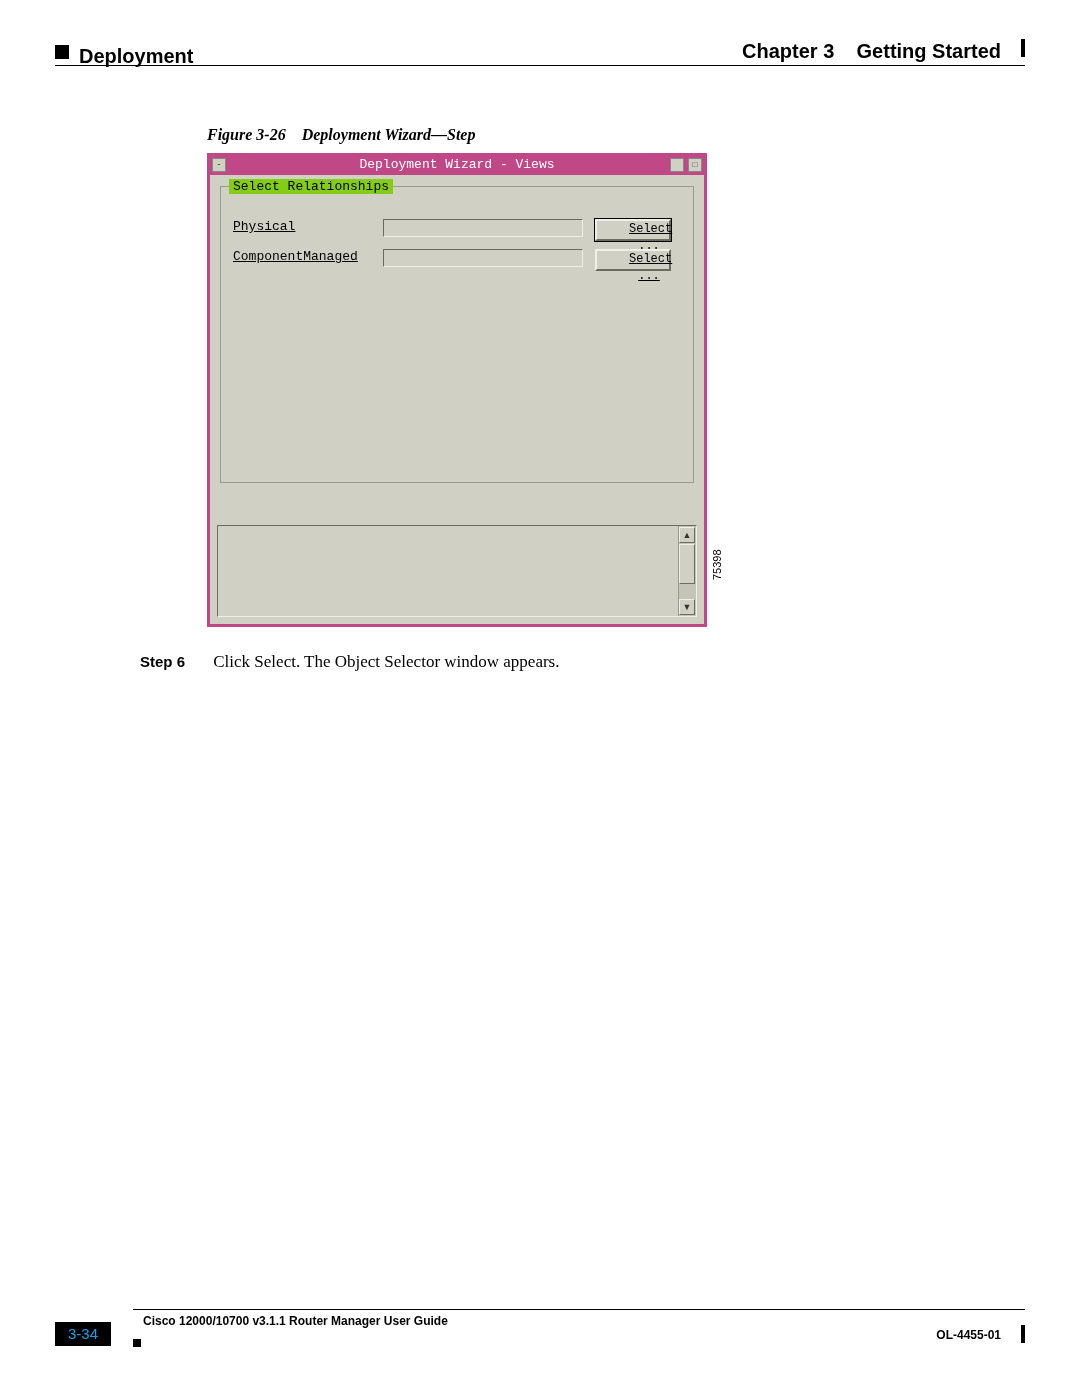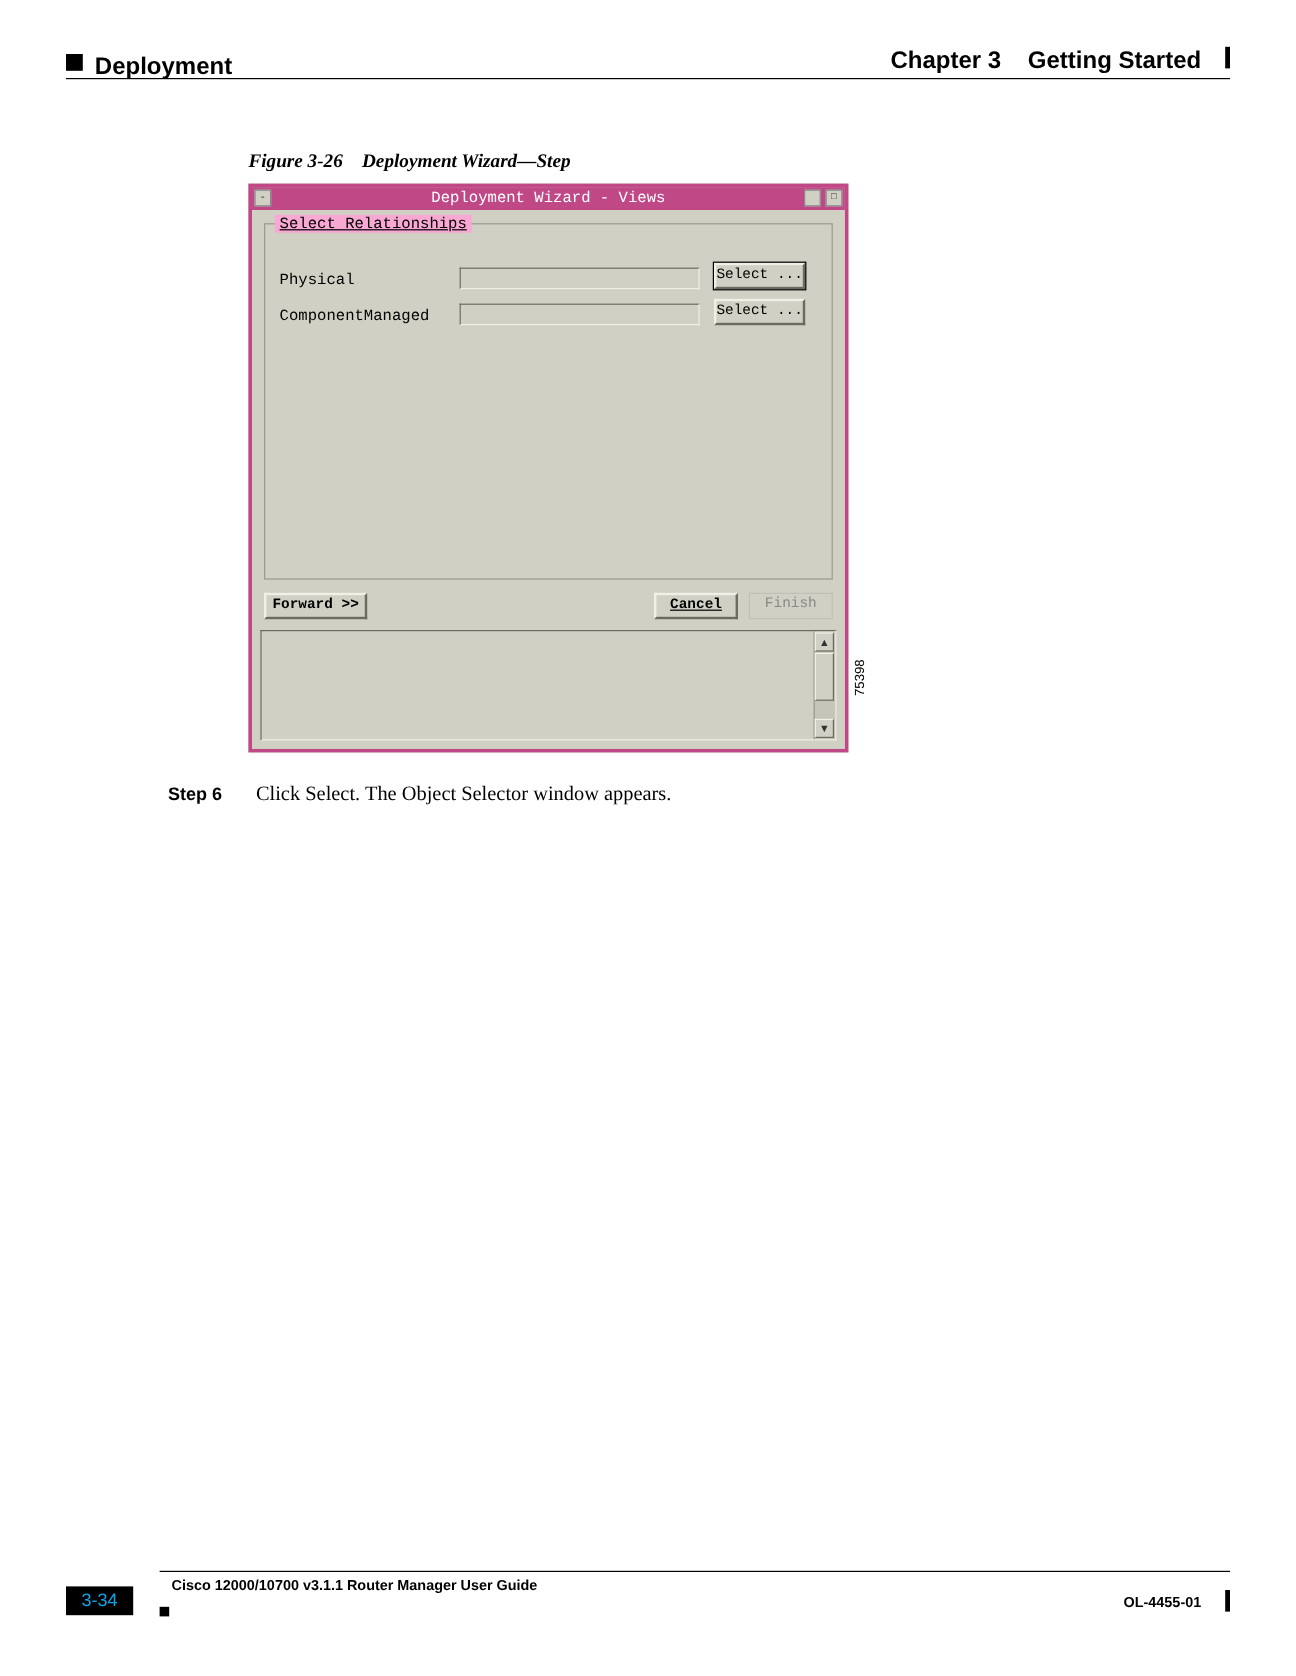--- a/index.html
+++ b/index.html
@@ -133,35 +133,35 @@
     left: 10px;
     top: 11px;
     right: 10px;
     height: 297px;
     border: 1px solid #9a9a90;
   }
   .group-title {
     position: absolute;
     top: -8px;
     left: 8px;
-    background: #f9a8d4;
+    background: #84cc16;
     padding: 0 4px;
     font-family: "Courier New", monospace;
     font-size: 13px;
     color: #000;
-    text-decoration: underline;
   }
 
   .row {
     position: absolute;
     left: 12px;
     right: 12px;
     height: 22px;
     display: flex;
-    align-items: flex-end;
+    align-items: flex-start;
+    text-decoration: underline;
   }
   .row1 { top: 32px; }
   .row2 { top: 62px; }
 
   .row-label {
     width: 150px;
     font-family: "Courier New", monospace;
     font-size: 13px;
     color: #000;
   }
@@ -181,20 +181,21 @@
     background: #d0d0c4;
     border-top: 2px solid #f0f0e6;
     border-left: 2px solid #f0f0e6;
     border-right: 2px solid #6b6b60;
     border-bottom: 2px solid #6b6b60;
     font-family: "Courier New", monospace;
     font-size: 12px;
     text-align: center;
     line-height: 17px;
     outline: 1px solid #000;
+    padding-left: 32px;
   }
   .row-btn.plain { outline: none; }
 
   .nav-row {
     position: absolute;
     left: 10px;
     right: 10px;
     top: 319px;
     height: 24px;
   }
@@ -408,25 +409,20 @@
         <div class="row-btn">Select ...</div>
       </div>
 
       <div class="row row2">
         <div class="row-label">ComponentManaged</div>
         <div class="row-input"></div>
         <div class="row-btn plain">Select ...</div>
       </div>
     </div>
 
-    <div class="nav-row">
-      <div class="nav-btn nav-forward">Forward &gt;&gt;</div>
-      <div class="nav-btn nav-cancel"><span>Cancel</span></div>
-      <div class="nav-btn nav-finish">Finish</div>
-    </div>
 
     <div class="log-box">
       <div class="log-scrollbar">
         <div class="sb-btn sb-up">▲</div>
         <div class="sb-thumb"></div>
         <div class="sb-btn sb-down">▼</div>
       </div>
     </div>
   </div>
 </div>

